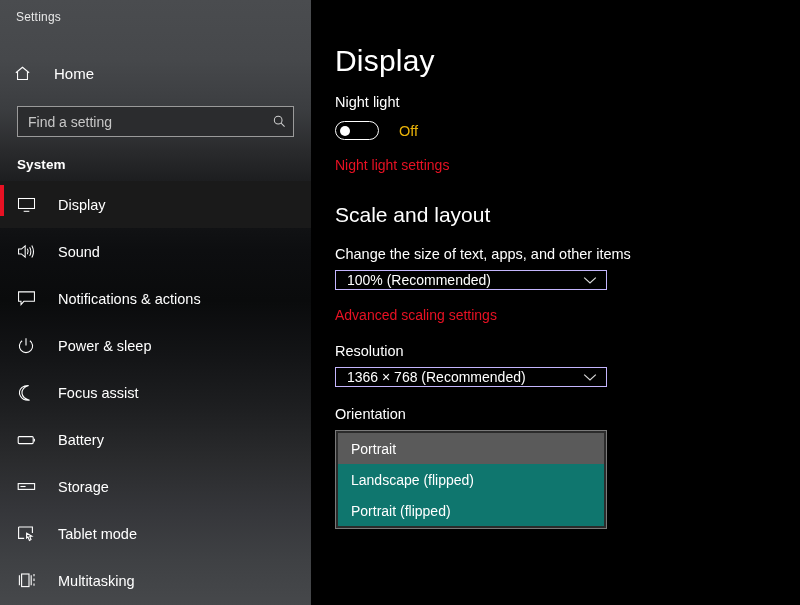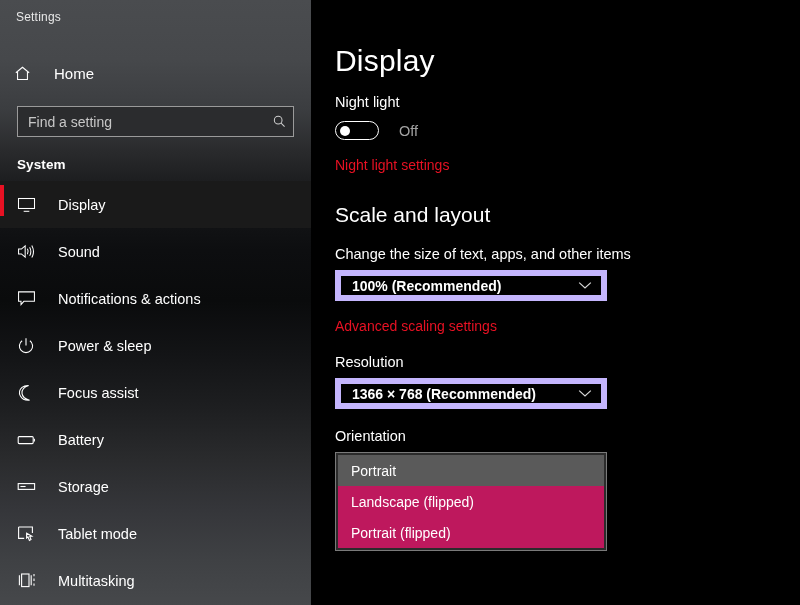--- a/index.html
+++ b/index.html
@@ -156,21 +156,21 @@
     position:absolute;
     left:4px; top:50%;
     transform:translateY(-50%);
     width:10px; height:10px;
     border-radius:50%;
     background:#ffffff;
   }
   .toggle-state {
     margin-left:20px;
     font-size:14.5px;
-    color:#a3a3a3;
+    color:#eab308;
   }
   .link {
     display:inline-block;
     margin-top:17px;
     font-size:14px;
     color:#e81123;
     text-decoration:none;
     cursor:pointer;
   }
   .section-title {
@@ -179,28 +179,27 @@
     color:#ffffff;
     font-weight:normal;
   }
   .field-label {
     margin-top:19px;
     font-size:14.5px;
     color:#ffffff;
   }
   .combo {
     margin-top:8px;
-    width:272px; height:31px;
+    width:272px; height:20px;
     background:#000000;
-    border:6px solid #c4b5fd;
+    border:1px solid #c4b5fd;
     display:flex; align-items:center;
     justify-content:space-between;
     padding:0 9px 0 11px;
     cursor:pointer;
-    font-weight:bold;
   }
   .combo .val {
     font-size:14px;
     color:#ffffff;
     white-space:nowrap;
   }
   .combo .chev { color:#d8d8d8; display:flex; align-items:center; }
 
   
   .dd-anchor { position:relative; }
@@ -212,21 +211,21 @@
     border:1px solid #7a7a7a;
     padding:2px;
     z-index:20;
   }
   .dd-item {
     height:31px;
     display:flex; align-items:center;
     padding-left:13px;
     font-size:14px;
     color:#ffffff;
-    background:#be185d;
+    background:#0f766e;
     cursor:pointer;
     white-space:nowrap;
   }
   .dd-item.selected { background:#6b1117; }
   .dd-item.hover    { background:#5a5a5a; }
 </style>
 </head>
 <body>
 
 <div id="app">

